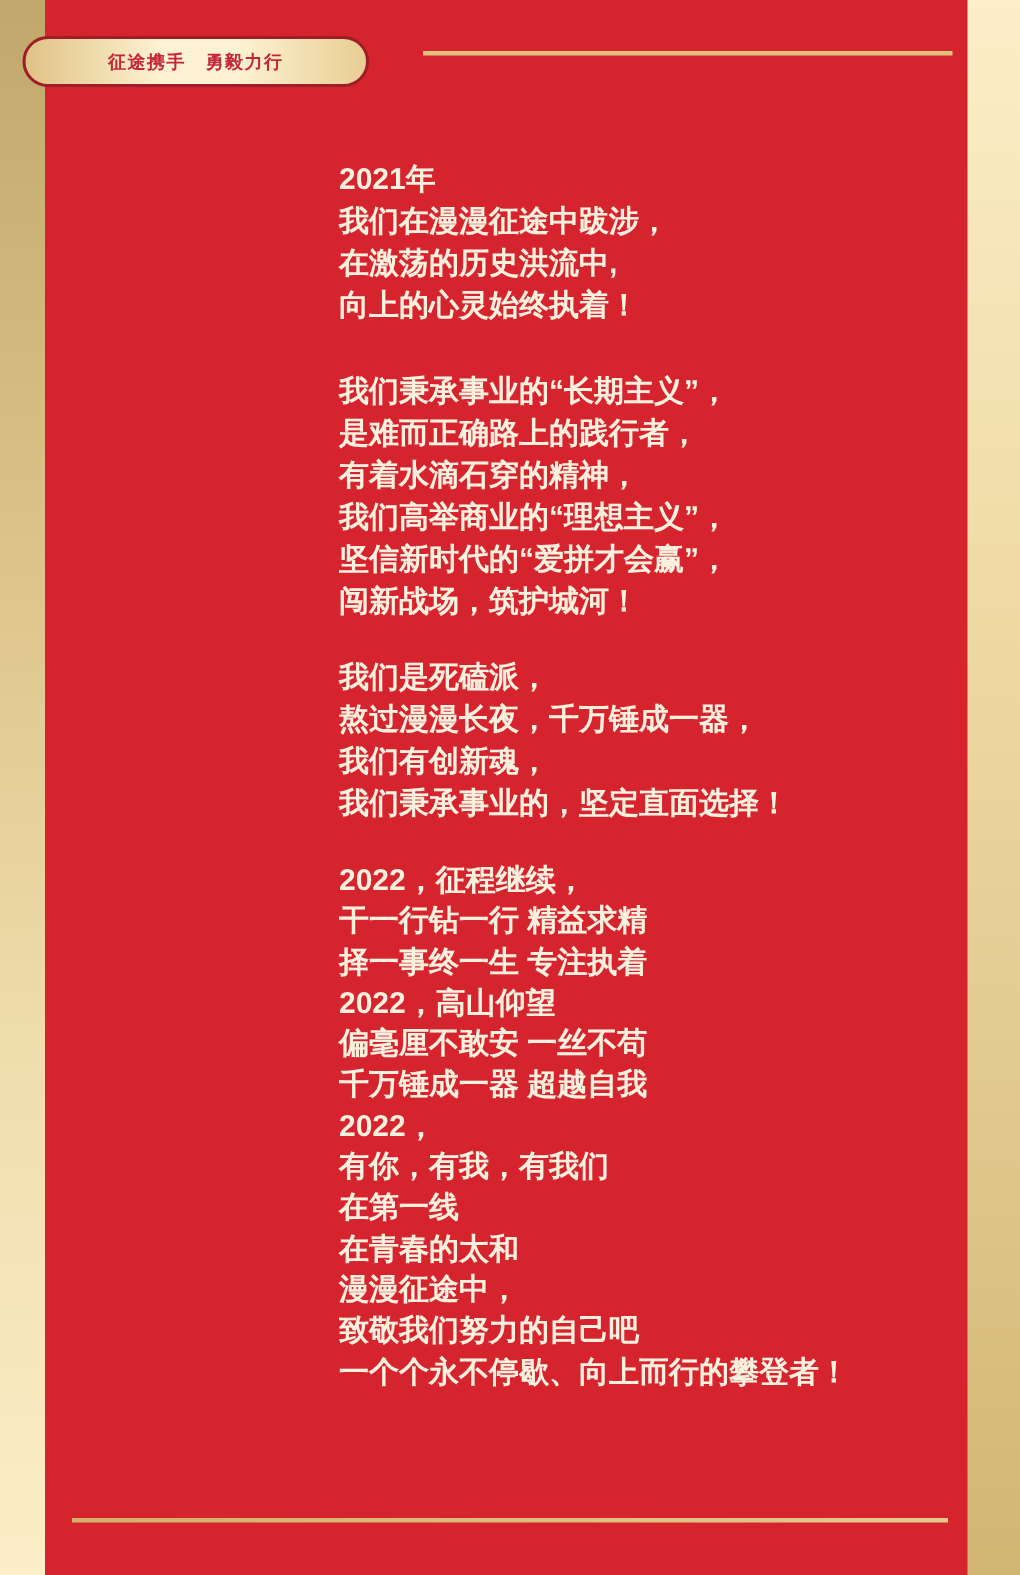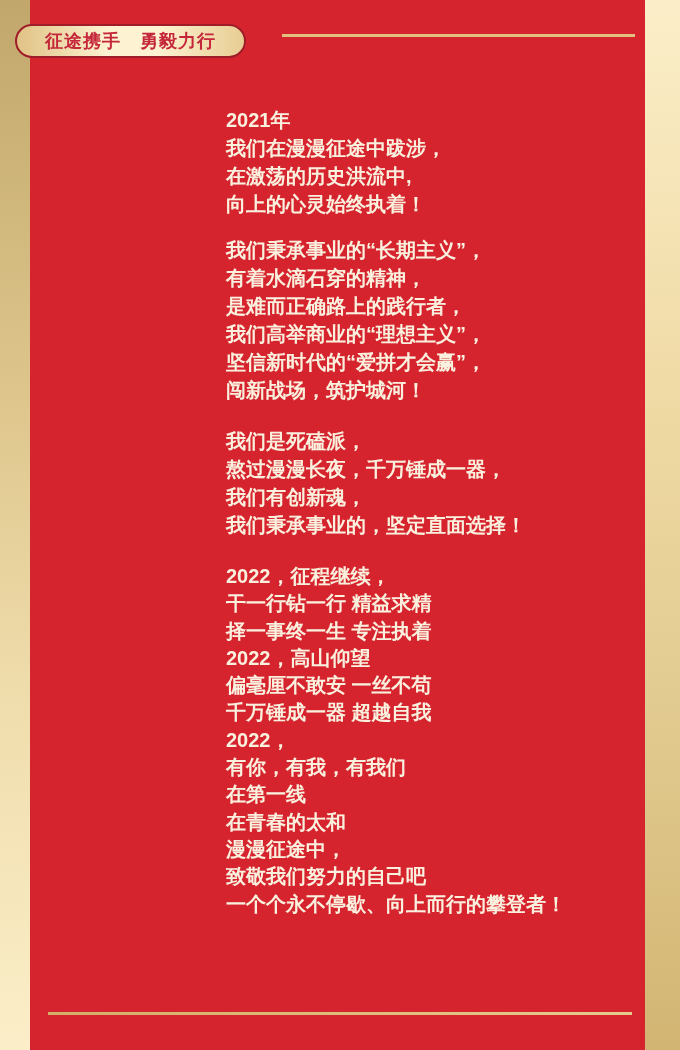--- a/index.html
+++ b/index.html
@@ -54,36 +54,36 @@
     top: 24px;
     width: 231px;
     height: 34px;
     border-radius: 17px;
     border: 2px solid #9e1d28;
     background: linear-gradient(90deg, #e0c285 0%, #fdf3d2 40%, #fdf3d2 62%, #e8cd93 100%);
     display: flex;
     align-items: center;
     justify-content: center;
     color: #c5273a;
-    font-size: 18px;
+    font-size: 12px;
     font-weight: bold;
     letter-spacing: 1px;
     white-space: nowrap;
   }
   .content {
     position: absolute;
     left: 226px;
     top: 106px;
     width: 430px;
     color: #faf0de;
     font-size: 20px;
     font-weight: bold;
   }
   .para { line-height: 28px; }
-  .para-2 { margin-top: 18px; }
+  .para-2 { margin-top: 29px; }
   .para-3 { margin-top: 23px; }
   .para-4 { margin-top: 24px; line-height: 27.3px; }
   .line { white-space: nowrap; }
 </style>
 </head>
 <body>
 
 <div class="page">
   <div class="edge edge-left"></div>
   <div class="edge edge-right"></div>
@@ -97,22 +97,22 @@
   <div class="content">
     <div class="para para-1">
       <div class="line">2021年</div>
       <div class="line">我们在漫漫征途中跋涉，</div>
       <div class="line">在激荡的历史洪流中,</div>
       <div class="line">向上的心灵始终执着！</div>
     </div>
 
     <div class="para para-2">
       <div class="line">我们秉承事业的“长期主义”，</div>
+      <div class="line">是难而正确路上的践行者，</div>
       <div class="line">有着水滴石穿的精神，</div>
-      <div class="line">是难而正确路上的践行者，</div>
       <div class="line">我们高举商业的“理想主义”，</div>
       <div class="line">坚信新时代的“爱拼才会赢”，</div>
       <div class="line">闯新战场，筑护城河！</div>
     </div>
 
     <div class="para para-3">
       <div class="line">我们是死磕派，</div>
       <div class="line">熬过漫漫长夜，千万锤成一器，</div>
       <div class="line">我们有创新魂，</div>
       <div class="line">我们秉承事业的，坚定直面选择！</div>

